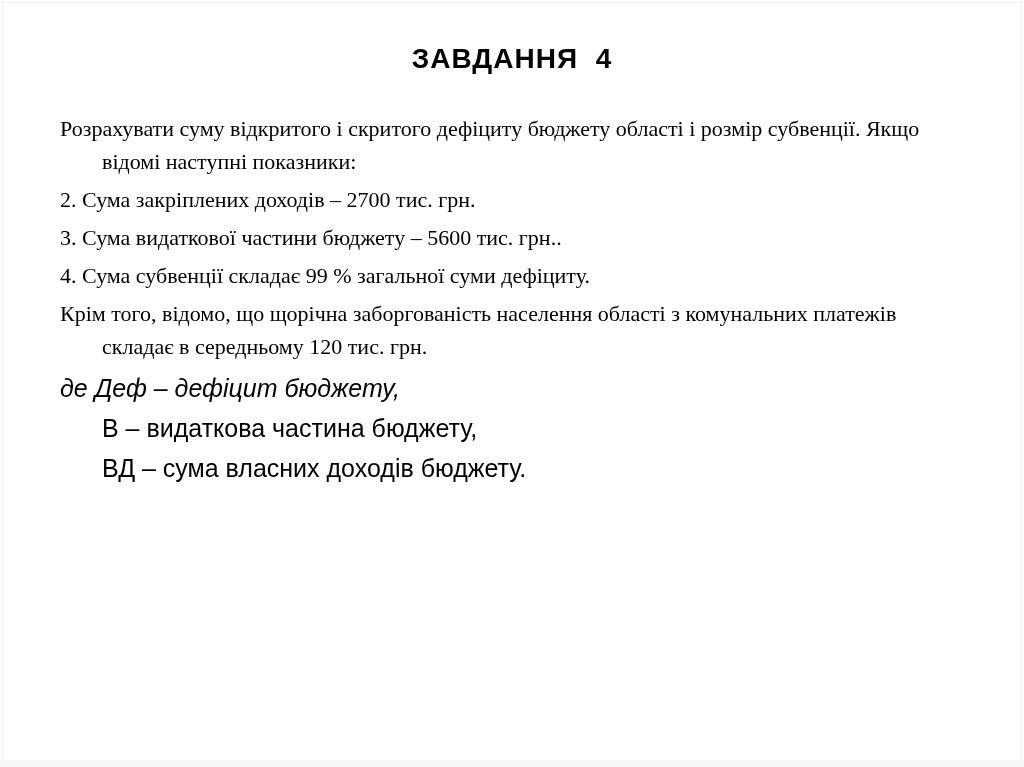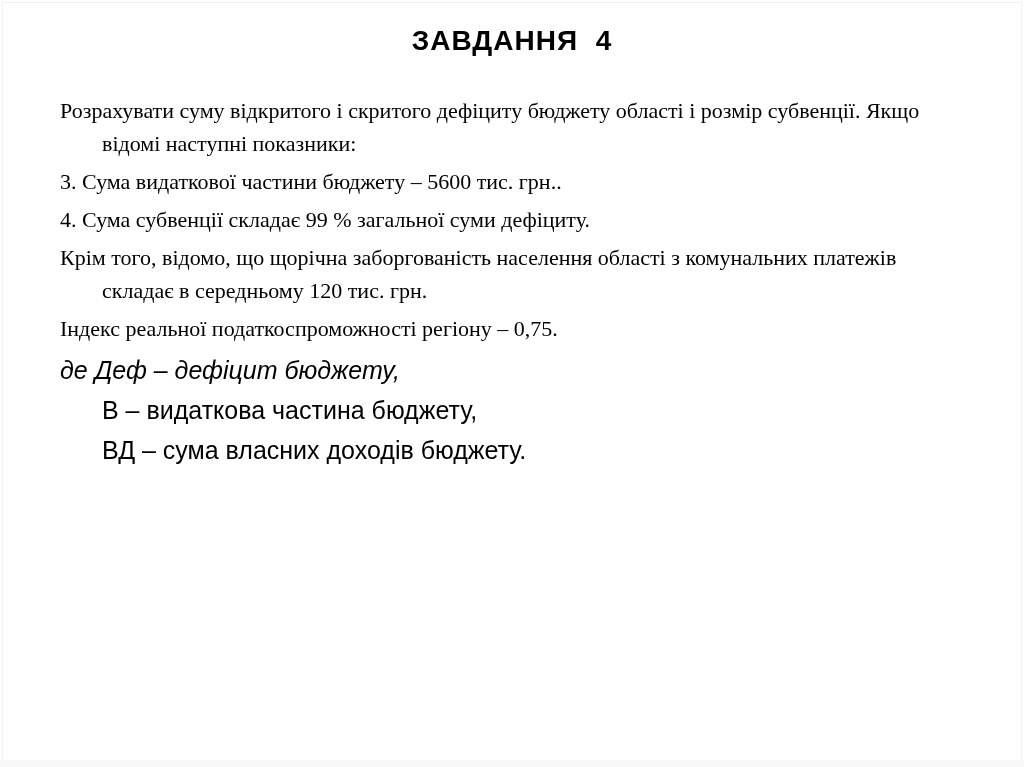--- a/index.html
+++ b/index.html
@@ -25,21 +25,21 @@
     position: absolute;
     left: 0;
     right: 0;
     bottom: 0;
     height: 7px;
     background: #f8f8f8;
     pointer-events: none;
   }
   .slide-title {
     margin: 0;
-    padding-top: 24px;
+    padding-top: 42px;
     font-family: "Liberation Sans", sans-serif;
     font-weight: bold;
     font-size: 28px;
     line-height: 34px;
     text-align: center;
     letter-spacing: 1px;
     white-space: pre;
     color: #000000;
   }
   .content {
@@ -82,25 +82,25 @@
 <body>
 
 <div class="page">
   <div class="frame"></div>
 
   <h1 class="slide-title">ЗАВДАННЯ  4</h1>
 
   <div class="content">
     <p class="serif hang">Розрахувати суму відкритого і скритого дефіциту бюджету області і розмір субвенції. Якщо відомі наступні показники:</p>
 
+    <p class="serif">2. Сума закріплених доходів – 2700 тис. грн.</p>
     <p class="serif">3. Сума видаткової частини бюджету – 5600 тис. грн..</p>
     <p class="serif">4. Сума субвенції складає 99 % загальної суми дефіциту.</p>
 
     <p class="serif hang">Крім того, відомо, що щорічна заборгованість населення області з комунальних платежів складає в середньому 120 тис. грн.</p>
-    <p class="serif hang">Індекс реальної податкоспроможності регіону – 0,75.</p>
   </div>
 
 
   <div class="defs">
     <p class="def first">де Деф – дефіцит бюджету,</p>
     <p class="def">В – видаткова частина бюджету,</p>
     <p class="def">ВД – сума власних доходів бюджету.</p>
   </div>
 
   <div class="bottom-strip"></div>

